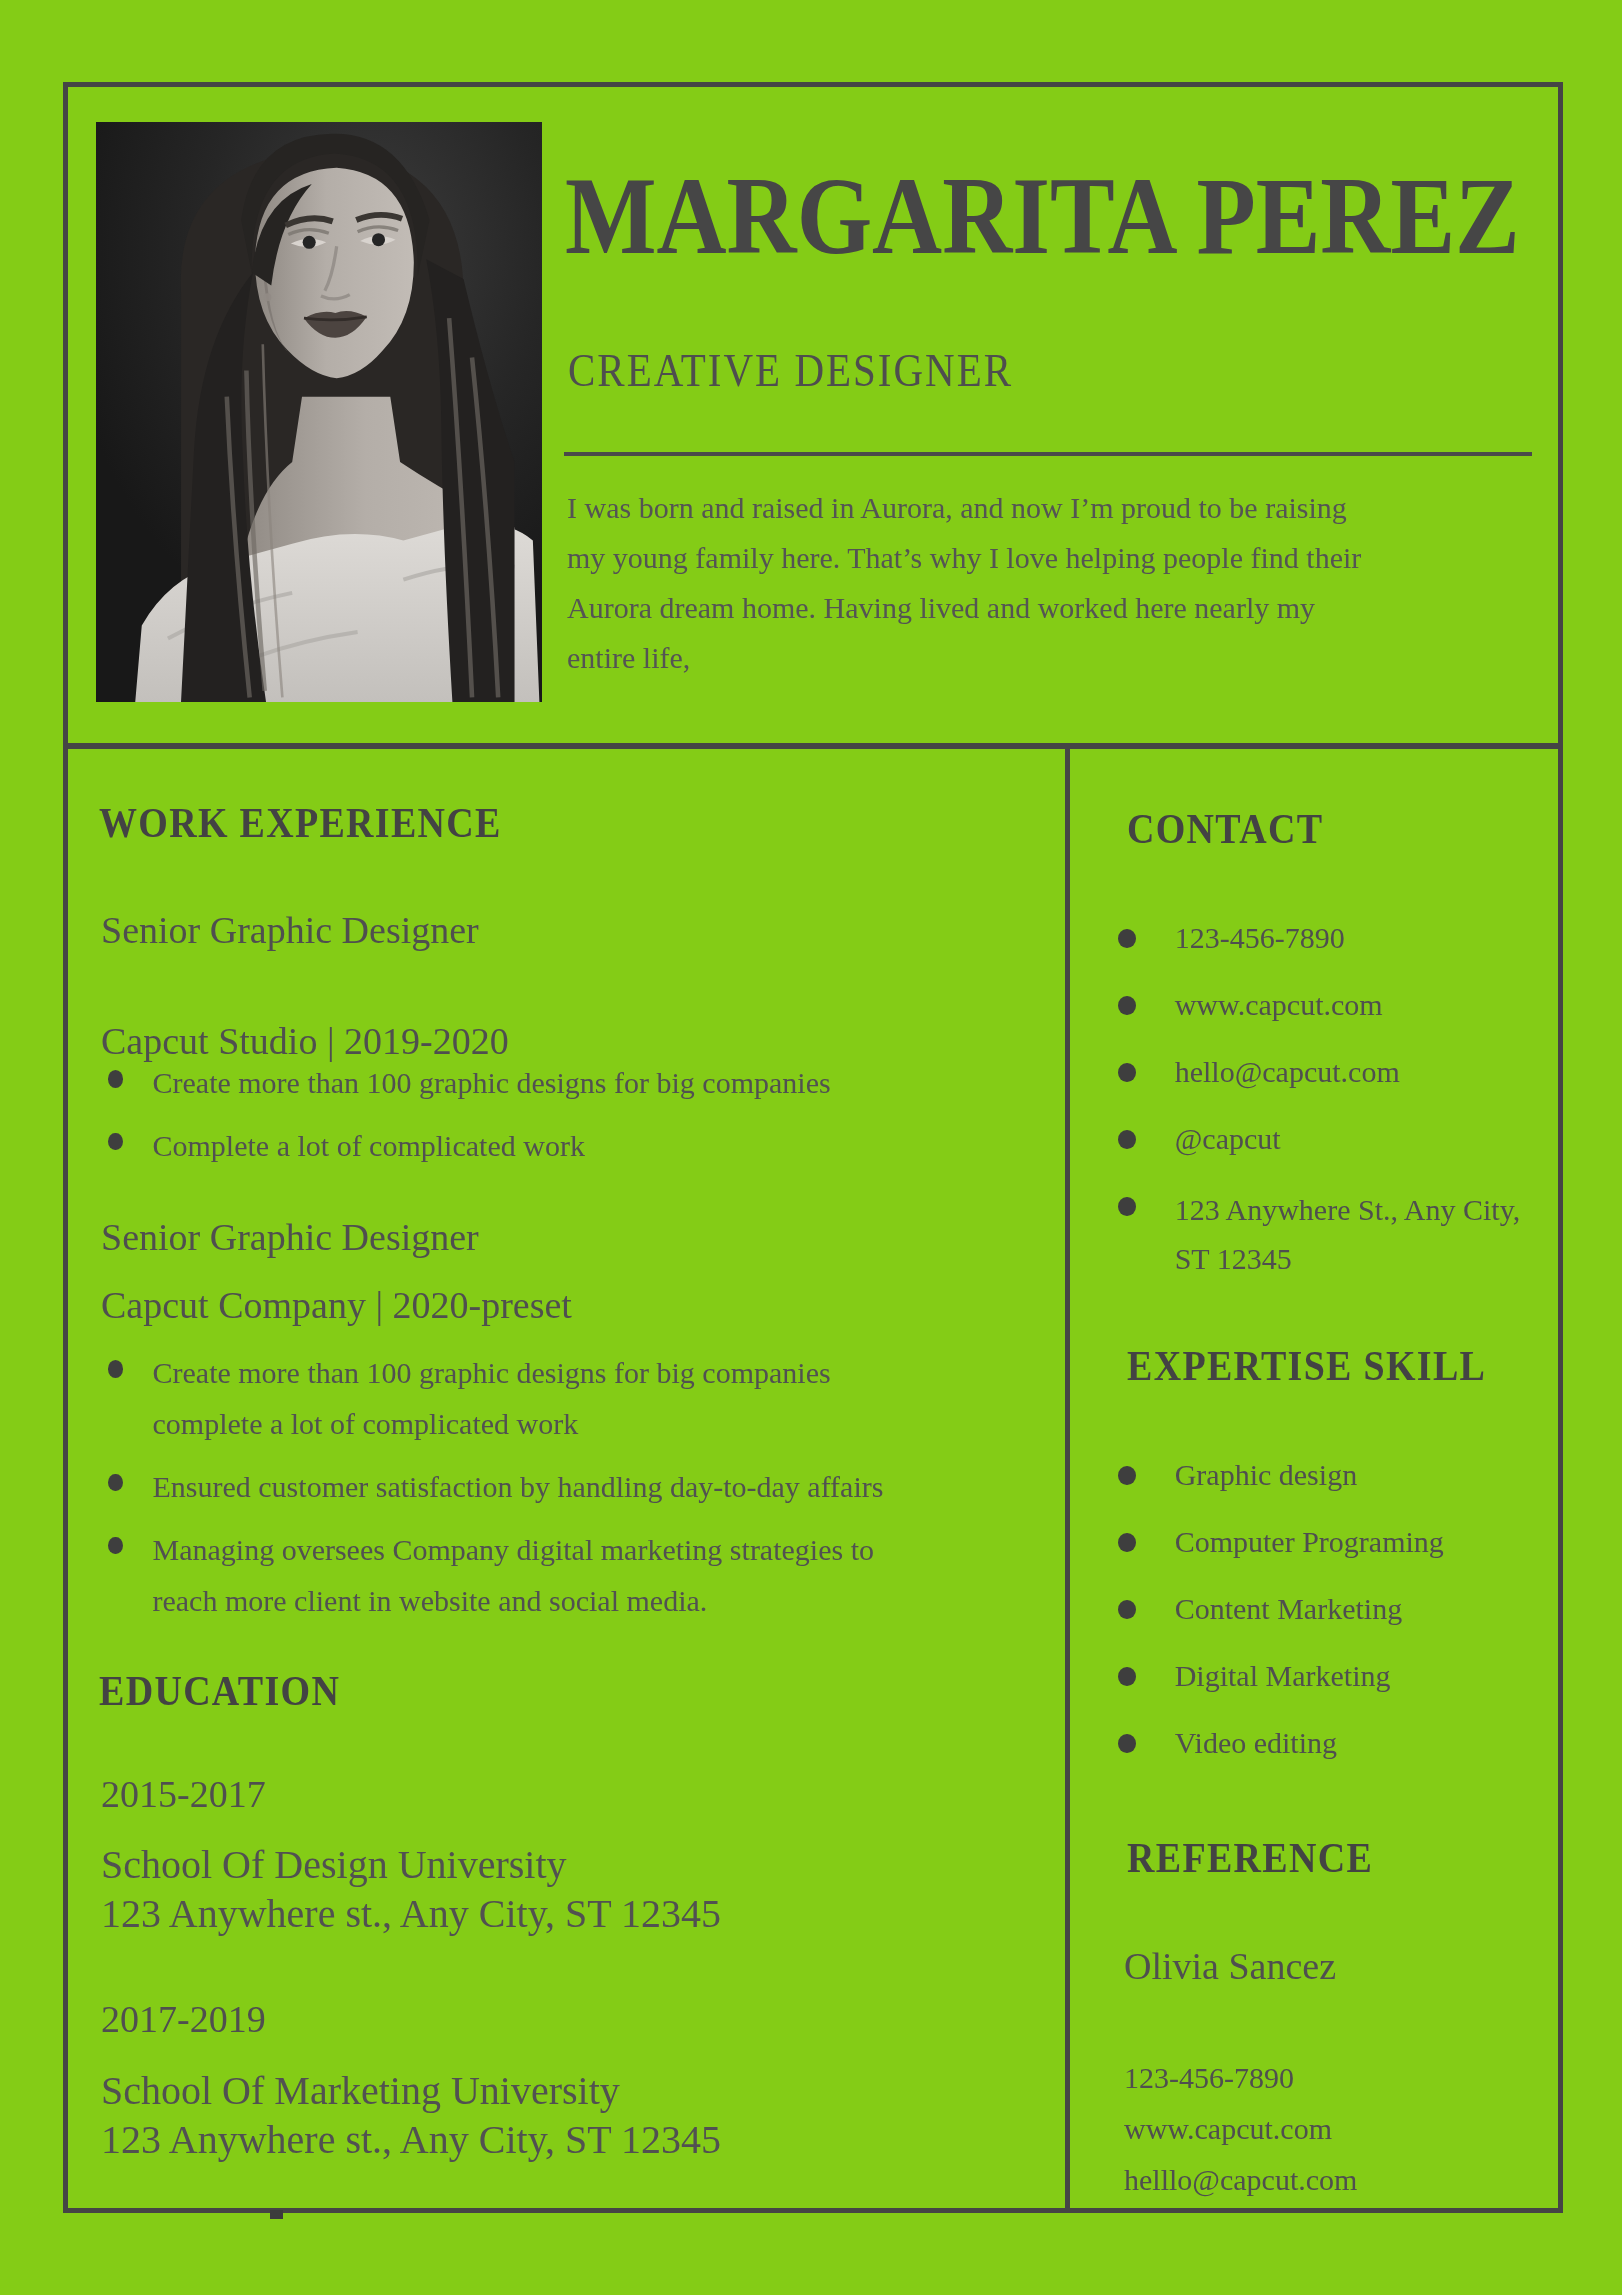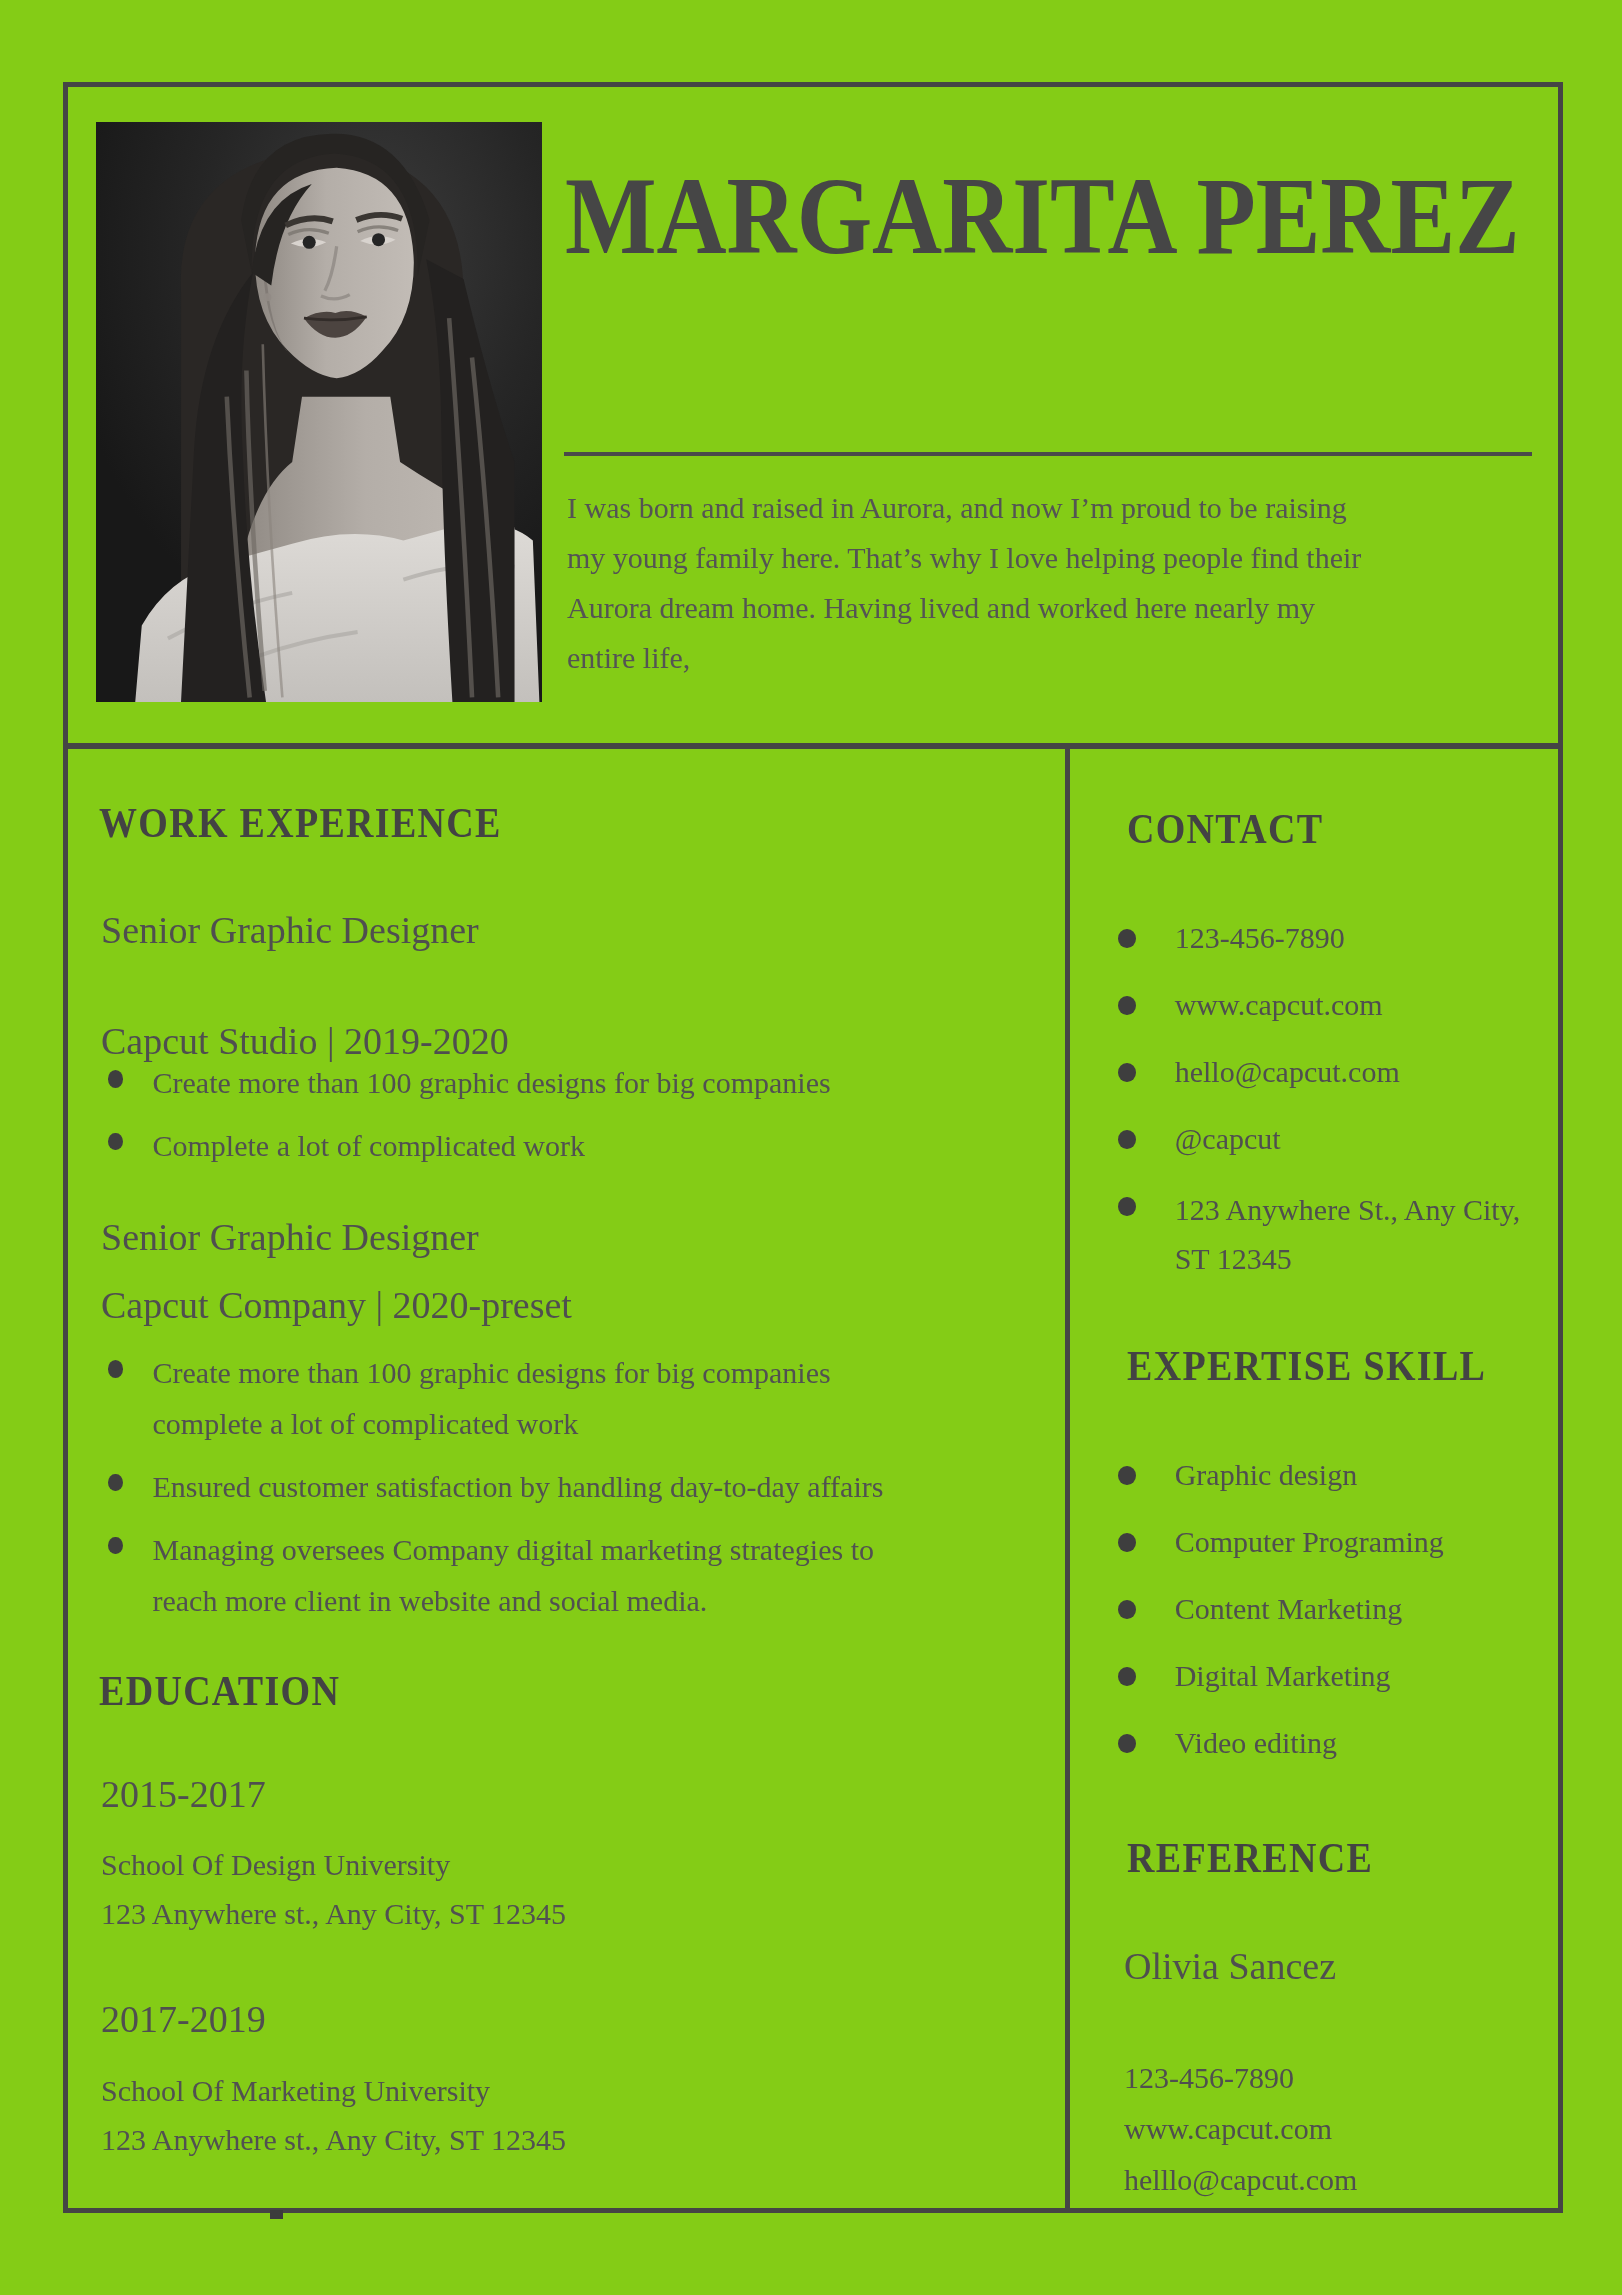--- a/index.html
+++ b/index.html
@@ -47,21 +47,21 @@
   .bdot { flex:0 0 auto; width:15px; height:17.7px; border-radius:50%; background:#3e3e3e; }
   .left-list .brow { margin-bottom:11.8px; }
   .left-list .bdot { margin:13px 30px 0 6.5px; }
   .left-list .btext { width:759px; font-size:30px; line-height:51px; color:#515151; }
 
   .right-list .brow { margin-bottom:26px; }
   .right-list .bdot { width:17.7px; height:19px; margin:11.8px 39px 0 0; }
   .right-list .btext { font-size:30px; line-height:41px; color:#4f4f4f; }
   .right-list .wrapped { width:370px; line-height:49px; }
 
-  .edu-block { font-size:30px; line-height:49px; color:#515151; }
+  .edu-block { font-size:40px; line-height:49px; color:#515151; }
   .edu-block span { display:block; }
   .ref-lines { font-size:30px; line-height:51px; color:#4f4f4f; }
   .ref-lines span { display:block; }
 </style>
 </head>
 <body>
 
 <div class="page">
 
   <div class="frame"></div>
@@ -120,20 +120,21 @@
       <path d="M368,190 Q362,235 350,258 M344,266 Q366,276 388,264" stroke="#948e88" stroke-width="5" fill="none" opacity="0.9"></path>
 
       <path d="M318,300 Q344,286 366,292 Q388,284 414,298 Q392,330 366,330 Q340,330 318,300 Z" fill="#4c4440"></path>
       <path d="M318,300 Q366,306 414,298" stroke="#322c29" stroke-width="4" fill="none"></path>
 
       <circle cx="262" cy="268" r="6" fill="#918b85" opacity="0.9"></circle>
     </svg>
   </div>
 
   <div class="name"><span class="cond">MARGARITA PEREZ</span></div>
+  <div class="job-title-top"><span class="cond">CREATIVE DESIGNER</span></div>
   <div class="title-rule"></div>
   <div class="bio">
     <span>I was born and raised in Aurora, and now I’m proud to be raising</span>
     <span>my young family here. That’s why I love helping people find their</span>
     <span>Aurora dream home. Having lived and worked here nearly my</span>
     <span>entire life,</span>
   </div>
 
   <div class="abs sec-heading" style="left:99px; top:801px;"><span class="cond">WORK EXPERIENCE</span></div>
 

